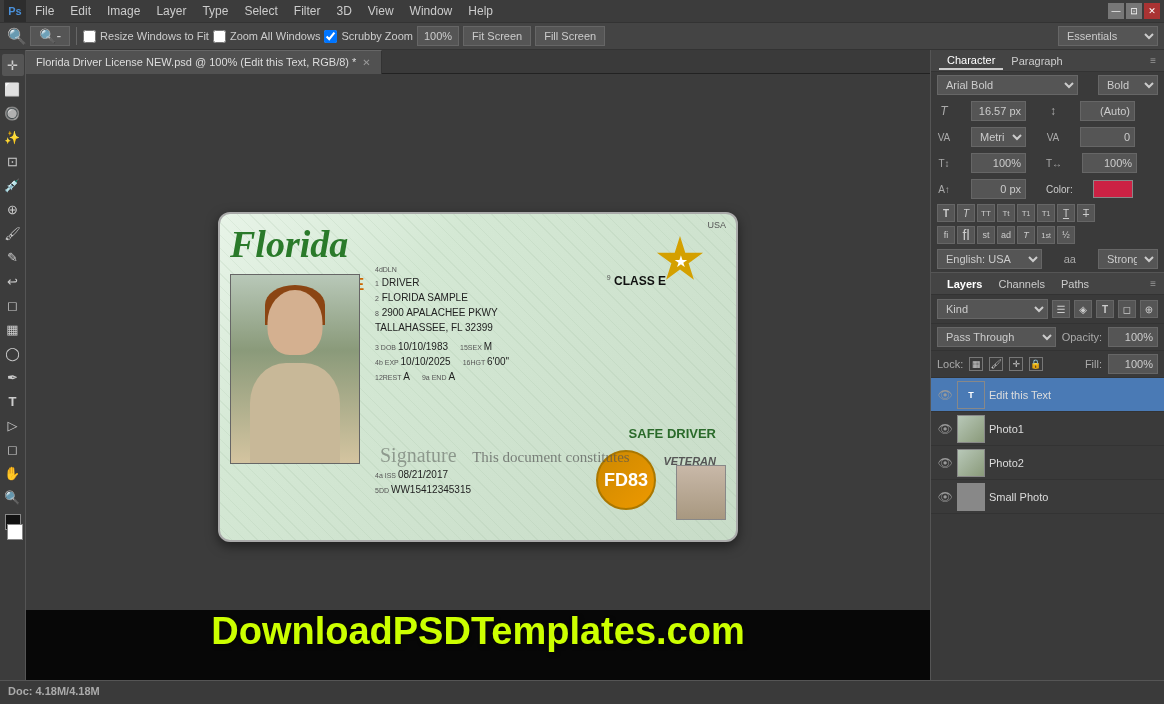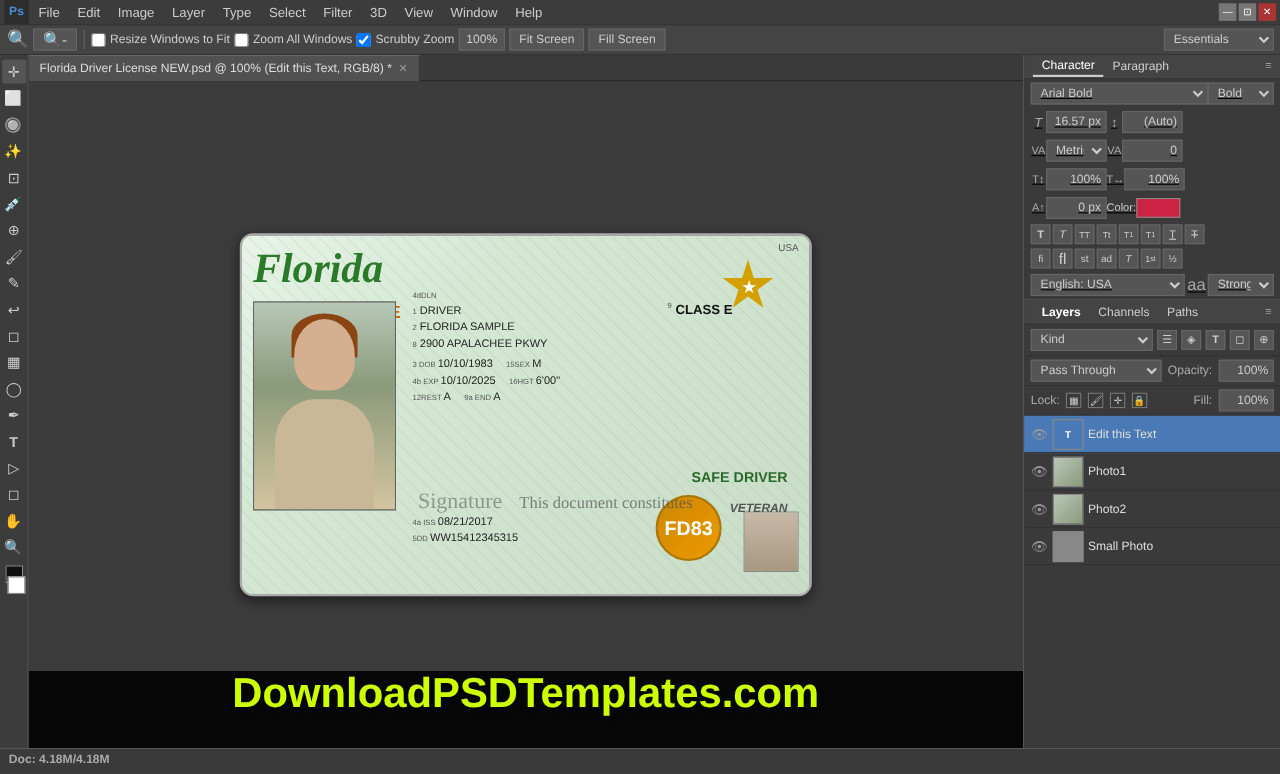--- a/index.html
+++ b/index.html
@@ -412,22 +412,21 @@
       margin-left: auto;
       color: #999;
       font-size: 10px;
       cursor: pointer;
     }
 
     .panel-row {
       display: flex;
       align-items: center;
       padding: 3px 6px;
-      gap: 0;
-      text-decoration: underline;
+      gap: 20px;
     }
     .panel-select {
       background: #555;
       border: 1px solid #666;
       color: #ccc;
       font-size: 11px;
       height: 20px;
       flex: 1;
       padding: 0 4px;
     }
@@ -798,20 +797,23 @@
             <span>DRIVER</span>
           </div>
           <div class="info-line">
             <span style="font-size:7px;color:#555;">2</span>
             <span>FLORIDA SAMPLE</span>
           </div>
           <div class="info-line">
             <span style="font-size:7px;color:#555;">8</span>
             <span>2900 APALACHEE PKWY</span>
           </div>
+          <div class="info-line">
+            <span>TALLAHASSEE, FL 32399</span>
+          </div>
           <div style="display:flex;gap:12px;margin-top:4px;">
             <span class="info-line"><span style="font-size:7px;color:#555;">3 DOB </span><span>10/10/1983</span></span>
             <span class="info-line"><span style="font-size:7px;color:#555;">15SEX </span><span>M</span></span>
           </div>
           <div style="display:flex;gap:12px;">
             <span class="info-line"><span style="font-size:7px;color:#555;">4b EXP </span><span>10/10/2025</span></span>
             <span class="info-line"><span style="font-size:7px;color:#555;">16HGT </span><span>6'00"</span></span>
           </div>
           <div style="display:flex;gap:12px;">
             <span class="info-line"><span style="font-size:7px;color:#555;">12REST </span><span>A</span></span>
@@ -915,21 +917,21 @@
         <div class="char-btn" style="font-size:9px;">ad</div>
         <div class="char-btn" style="font-style:italic;font-size:9px;">T</div>
         <div class="char-btn" style="font-size:8px;">1<sup>st</sup></div>
         <div class="char-btn" style="font-size:9px;">½</div>
       </div>
 
       <div class="panel-row">
         <select class="panel-select">
           <option value="English: USA">English: USA</option>
         </select>
-        <span style="color:#aaa;font-size:15px;margin:0 2px;">aa</span>
+        <span style="color:#aaa;font-size:11px;margin:0 2px;">aa</span>
         <select class="panel-select-sm">
           <option value="Strong">Strong</option>
         </select>
       </div>
     </div>
 
     <div id="layers-panel">
       <div class="layers-header">
         <div class="layers-tab active">Layers</div>
         <div class="layers-tab">Channels</div>

